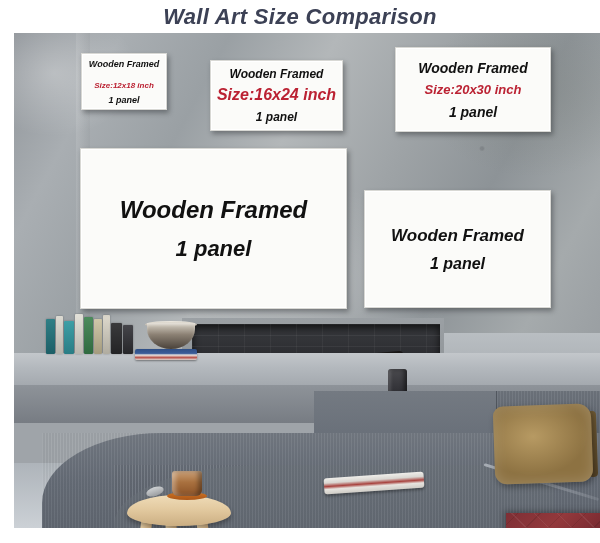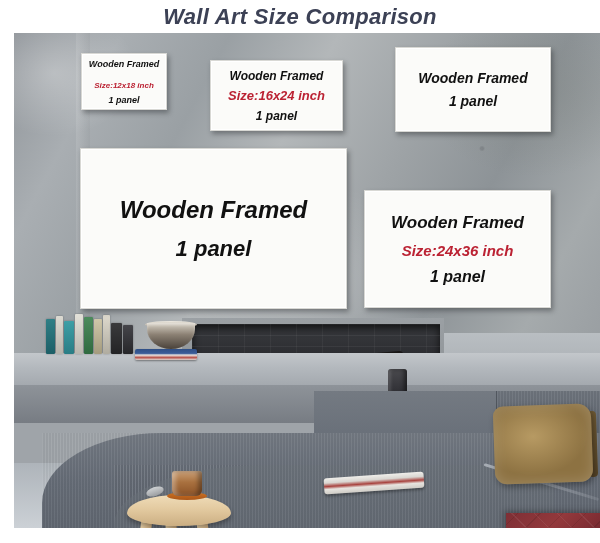--- a/index.html
+++ b/index.html
@@ -87,21 +87,21 @@
   .frame .ttl{ color:#111111; font-weight:bold; font-style:italic; }
   .frame .size{ color:#bb2233; font-weight:bold; font-style:italic; }
   .frame .panel{ color:#111111; font-weight:bold; font-style:italic; }
 
   
   #frame-12x18{ left:67px;  top:20px;  width:86px;  height:57px;  }
   #frame-12x18 .ttl{font-size:9px;}   #frame-12x18 .size{font-size:8px;margin-top:12px;}
   #frame-12x18 .panel{font-size:9px;margin-top:5px;}
 
   #frame-16x24{ left:196px; top:27px;  width:133px; height:71px; }
-  #frame-16x24 .ttl{font-size:12px;}  #frame-16x24 .size{font-size:13px;margin-top:5px;}
+  #frame-16x24 .ttl{font-size:12px;}  #frame-16x24 .size{font-size:16px;margin-top:5px;}
   #frame-16x24 .panel{font-size:12px;margin-top:6px;}
 
   #frame-20x30{ left:381px; top:14px;  width:156px; height:85px; }
   #frame-20x30 .ttl{font-size:14px;}  #frame-20x30 .size{font-size:13px;margin-top:6px;}
   #frame-20x30 .panel{font-size:14px;margin-top:7px;}
 
   #frame-32x48{ left:66px;  top:115px; width:267px; height:161px;}
   #frame-32x48 .ttl{font-size:24px;}  #frame-32x48 .size{font-size:21px;margin-top:12px;}
   #frame-32x48 .panel{font-size:22px;margin-top:12px;}
 
@@ -368,28 +368,28 @@
     </div>
 
     <div class="frame" id="frame-16x24">
       <div class="ttl">Wooden Framed</div>
       <div class="size">Size:16x24 inch</div>
       <div class="panel">1  panel</div>
     </div>
 
     <div class="frame" id="frame-20x30">
       <div class="ttl">Wooden Framed</div>
+      <div class="size">Size:20x30 inch</div>
       <div class="panel">1  panel</div>
     </div>
 
     <div class="frame" id="frame-32x48">
       <div class="ttl">Wooden Framed</div>
       <div class="panel">1  panel</div>
     </div>
 
     <div class="frame" id="frame-24x36">
       <div class="ttl">Wooden Framed</div>
-      <div class="size">Size:24x36 inch</div>
       <div class="panel">1  panel</div>
     </div>
 
   </div>
 </div>
 
 </body></html>

